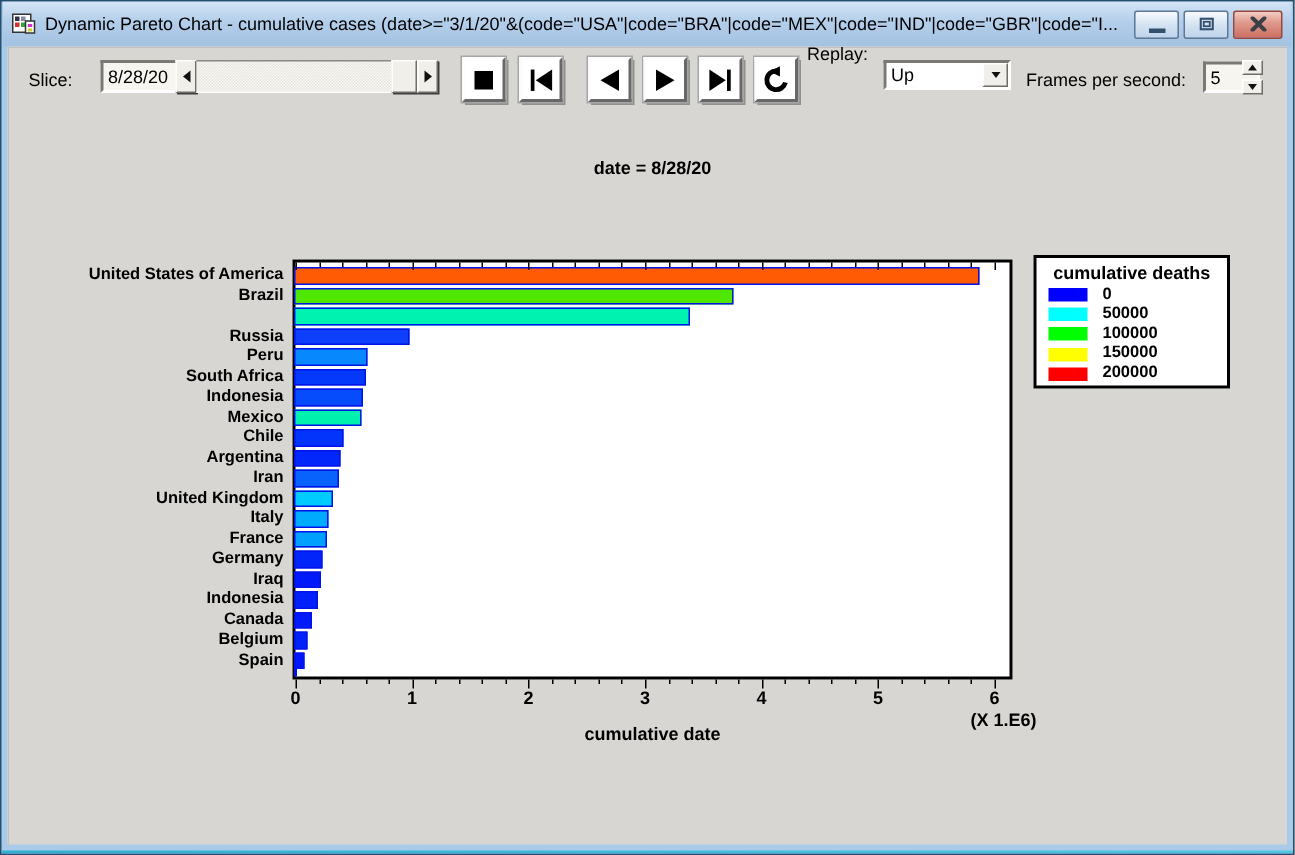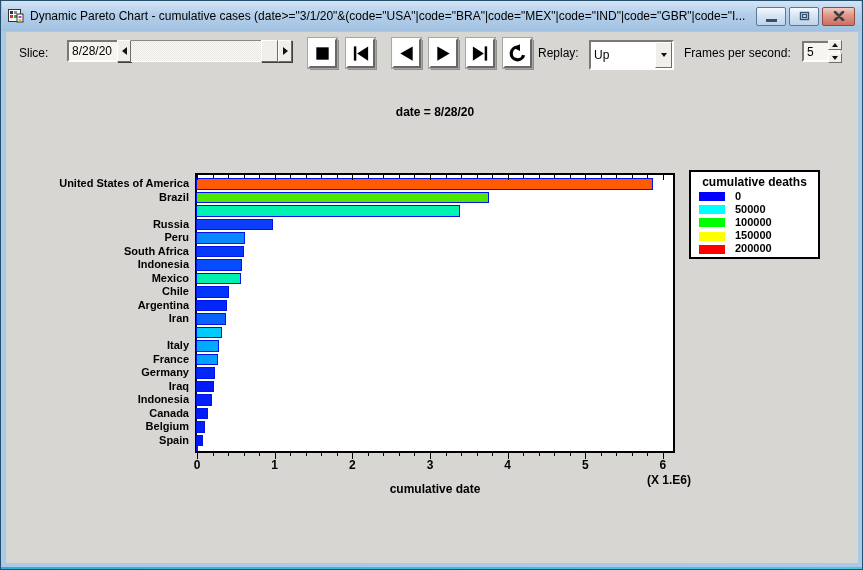--- a/index.html
+++ b/index.html
@@ -41,21 +41,21 @@
   .tri.right{border-top:4px solid transparent;border-bottom:4px solid transparent;border-left:5px solid #111;}
   .tri.up{border-left:3.5px solid transparent;border-right:3.5px solid transparent;border-bottom:4.5px solid #111;}
   .tri.down{border-left:3.5px solid transparent;border-right:3.5px solid transparent;border-top:4.5px solid #111;}
   
   .pbtn{position:absolute;width:29px;height:30px;padding:0;background:#FFF;
        border:2px solid;border-color:#FCFCFC #686868 #686868 #FCFCFC;
        box-shadow:0 0 0 1px #A6A6A6,2px 2px 0 rgba(60,60,60,.45);
        display:flex;align-items:center;justify-content:center;}
   .pbtn svg{display:block;}
   
-  .combo{position:absolute;height:30px;background:#FFF;border:2px solid;
+  .combo{position:absolute;height:20px;background:#FFF;border:2px solid;
        border-color:#7B7974 #FEFEFE #FEFEFE #7B7974;display:flex;align-items:center;
        font-size:12px;padding-left:3px;}
   .combo-btn{margin-left:auto;width:17px;align-self:stretch;background:#F0EFEA;
        border:1px solid;border-color:#FFFFFF #6F6D66 #6F6D66 #FFFFFF;
        display:flex;align-items:center;justify-content:center;}
   .spin{position:absolute;width:14px;height:10px;padding:0;background:#F0EFEA;
        border:1px solid;border-color:#FFFFFF #6F6D66 #6F6D66 #FFFFFF;
        display:flex;align-items:center;justify-content:center;}
   
   #chart-layer{position:absolute;inset:0;}
@@ -155,21 +155,21 @@
         <rect x="14.4" y="2.5" width="2.6" height="15" fill="#000"></rect>
     </svg>
   </button>
   <button class="pbtn" style="left:502px;top:37px;">
     <svg width="19" height="19" viewBox="0 0 20 20">
       <path d="M10 3.4 A6.6 6.6 0 1 0 16.4 11.6" fill="none" stroke="#000" stroke-width="3.4"></path>
       <polygon points="12.6,0.2 12.6,7.4 5.4,3.8" fill="#000"></polygon>
     </svg>
   </button>
 
-  <span class="lbl" style="left:537px;top:45px;text-align:right;">Replay:</span>
+  <span class="lbl" style="left:537px;top:28px;text-align:right;">Replay:</span>
   <div class="combo" style="left:588px;top:39px;width:85px;">
     <span>Up</span>
     <span class="combo-btn">
       <span class="tri down"></span>
     </span>
   </div>
   <span class="lbl" style="left:683px;top:45px;">Frames per second:</span>
   <input class="field" style="left: 787px; top: 40px; width: 38px; height: 21px;" value="5">
   <button class="spin" style="left:827px;top:39px;">
     <span class="tri up"></span>
@@ -201,20 +201,21 @@
   <div class="cat" style="top: 176px;">United States of America</div>
       <div class="cat" style="top: 189.5px; padding-left: 40px;">Brazil</div>
       <div class="cat" style="top: 216.5px; padding-left: 36px;">Russia</div>
       <div class="cat" style="top: 230px;">Peru</div>
       <div class="cat" style="top: 243.5px;">South Africa</div>
       <div class="cat" style="top: 257px;">Indonesia</div>
       <div class="cat" style="top: 270.5px;">Mexico</div>
       <div class="cat" style="top: 284px;">Chile</div>
       <div class="cat" style="top: 297.5px;">Argentina</div>
       <div class="cat" style="top: 311px;">Iran</div>
+      <div class="cat" style="top: 324.5px;">United Kingdom</div>
       <div class="cat" style="top: 338px;">Italy</div>
       <div class="cat" style="top: 351.5px;">France</div>
       <div class="cat" style="top: 365px;">Germany</div>
       <div class="cat" style="top: 378.5px;">Iraq</div>
       <div class="cat" style="top: 392px;">Indonesia</div>
       <div class="cat" style="top: 405.5px;">Canada</div>
       <div class="cat" style="top: 419px;">Belgium</div>
       <div class="cat" style="top: 432.5px;">Spain</div>
       <div class="bar" style="left: 195px; top: 177px; width: 457px; height: 11.5px; background: rgb(255, 90, 4); border-color: rgb(0, 19, 232);"></div>
       <div class="bar" style="left: 195px; top: 190.5px; width: 293px; height: 11.5px; background: rgb(79, 230, 0); border-color: rgb(0, 19, 232);"></div>

